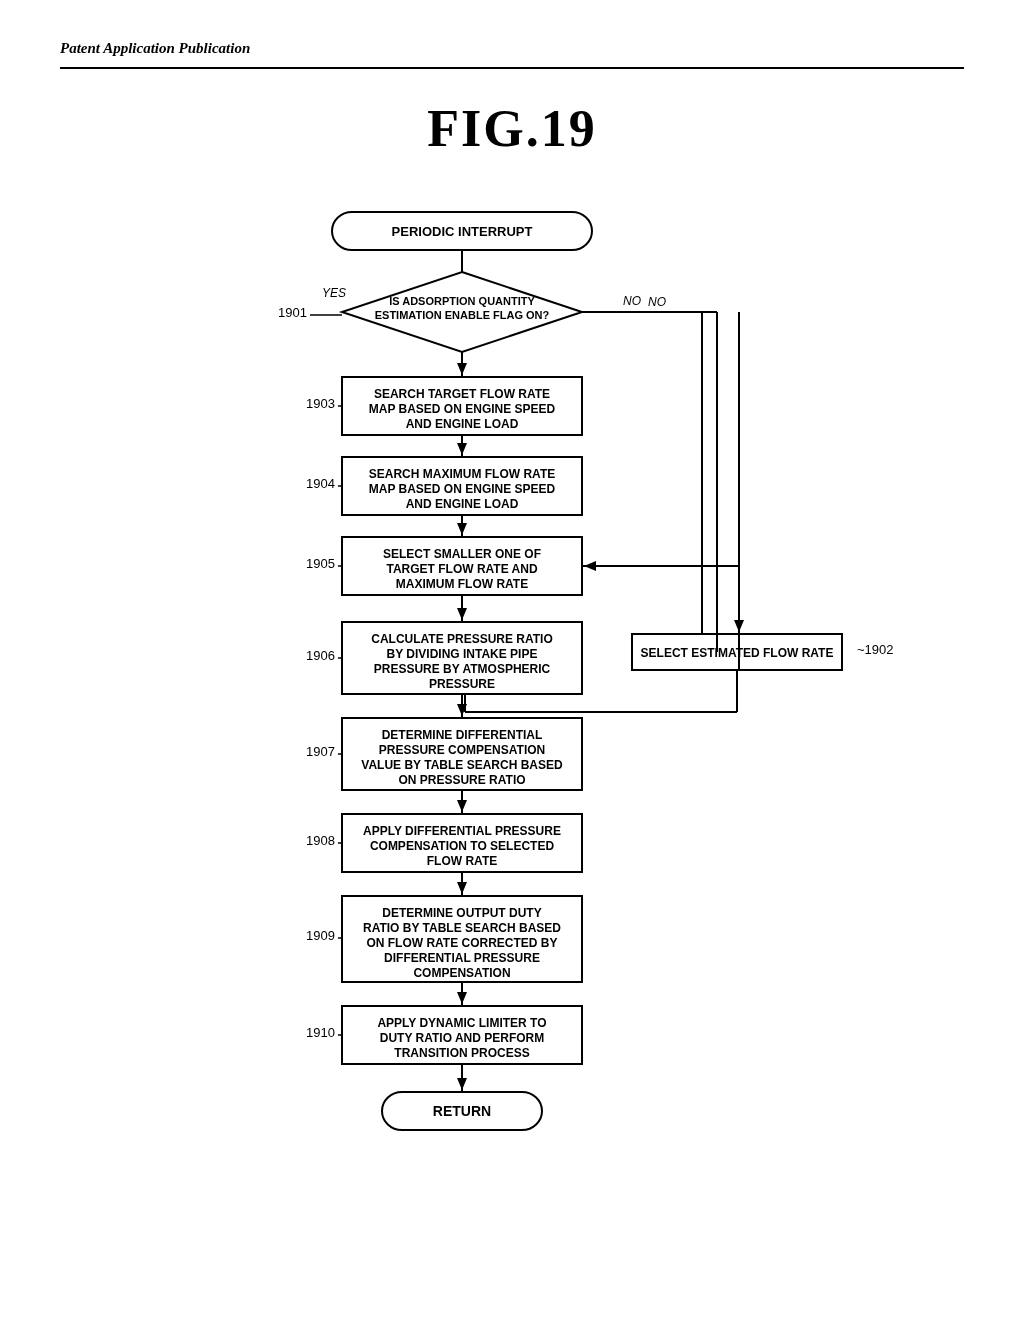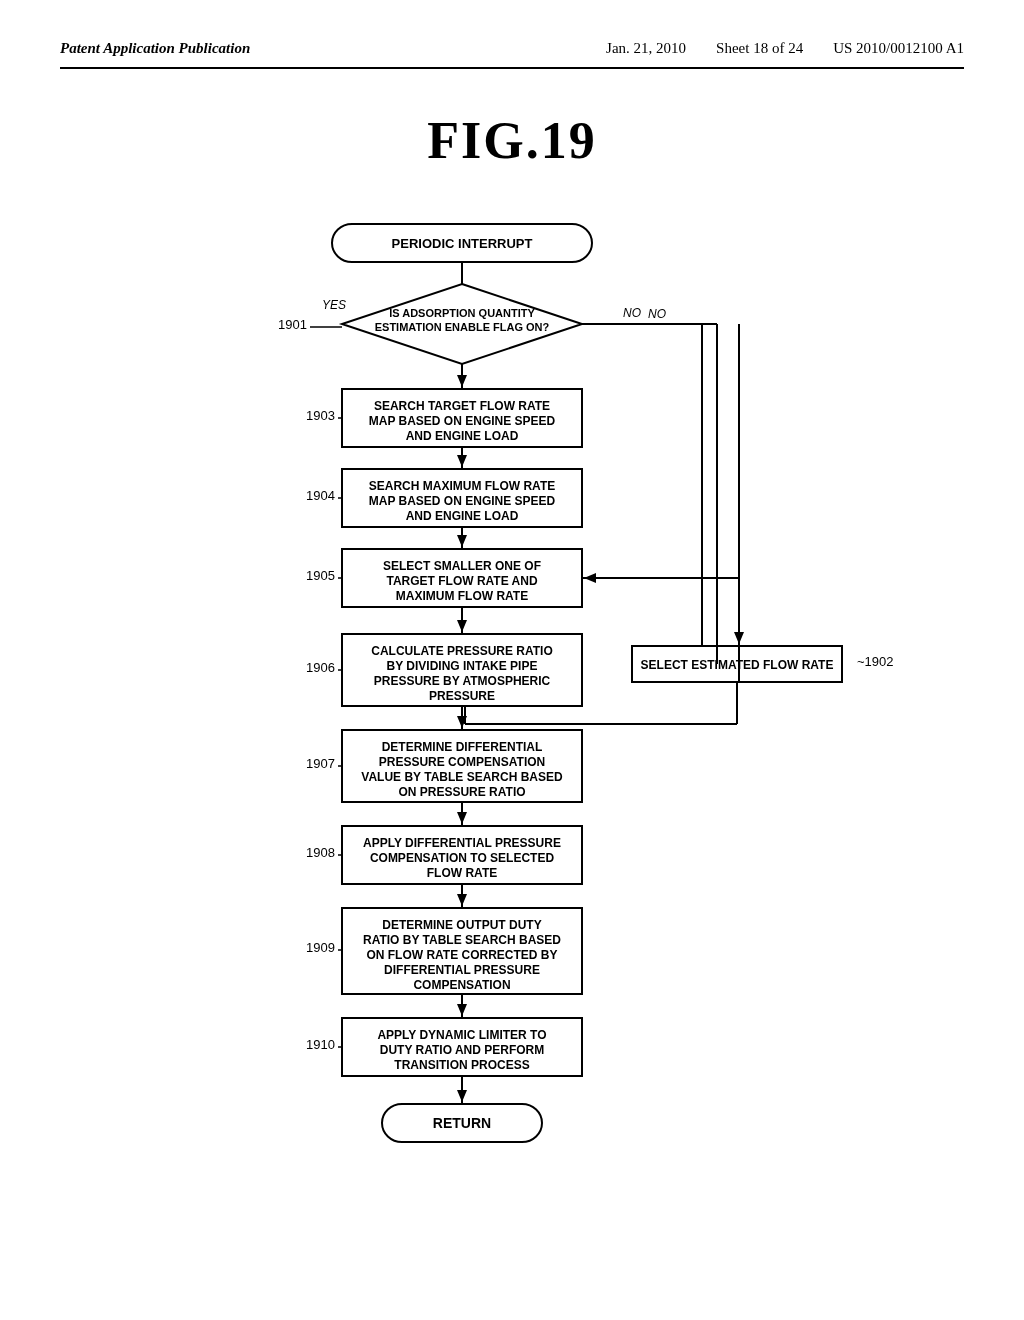--- a/index.html
+++ b/index.html
@@ -19,21 +19,21 @@
       background: #fff;
     }
 
     
     .header {
       display: flex;
       justify-content: space-between;
       align-items: flex-end;
       border-bottom: 2px solid #000;
       padding-bottom: 10px;
-      margin-bottom: 42px;
+      margin-bottom: 30px;
     }
     .header-left {
       font-size: 15px;
       font-weight: bold;
       font-style: italic;
     }
     .header-right {
       display: flex;
       gap: 30px;
       font-size: 15px;
@@ -54,25 +54,20 @@
       margin: 0 auto;
     }
   </style>
 </head>
 <body>
 
 <div class="page">
 
   <div class="header">
     <div class="header-left">Patent Application Publication</div>
-    <div class="header-right">
-      <span>Jan. 21, 2010</span>
-      <span>Sheet 18 of 24</span>
-      <span>US 2010/0012100 A1</span>
-    </div>
   </div>
 
   <div class="fig-title">FIG.19</div>
 
   <svg class="flowchart-svg" width="820" height="1080" viewBox="0 0 820 1080">
 
     <rect x="230" y="10" width="260" height="38" rx="20" ry="20" fill="white" stroke="black" stroke-width="2"></rect>
     <text x="360" y="34" text-anchor="middle" font-family="Arial, sans-serif" font-size="13" font-weight="bold">PERIODIC INTERRUPT</text>
 
     <line x1="360" y1="48" x2="360" y2="70" stroke="black" stroke-width="2"></line>

